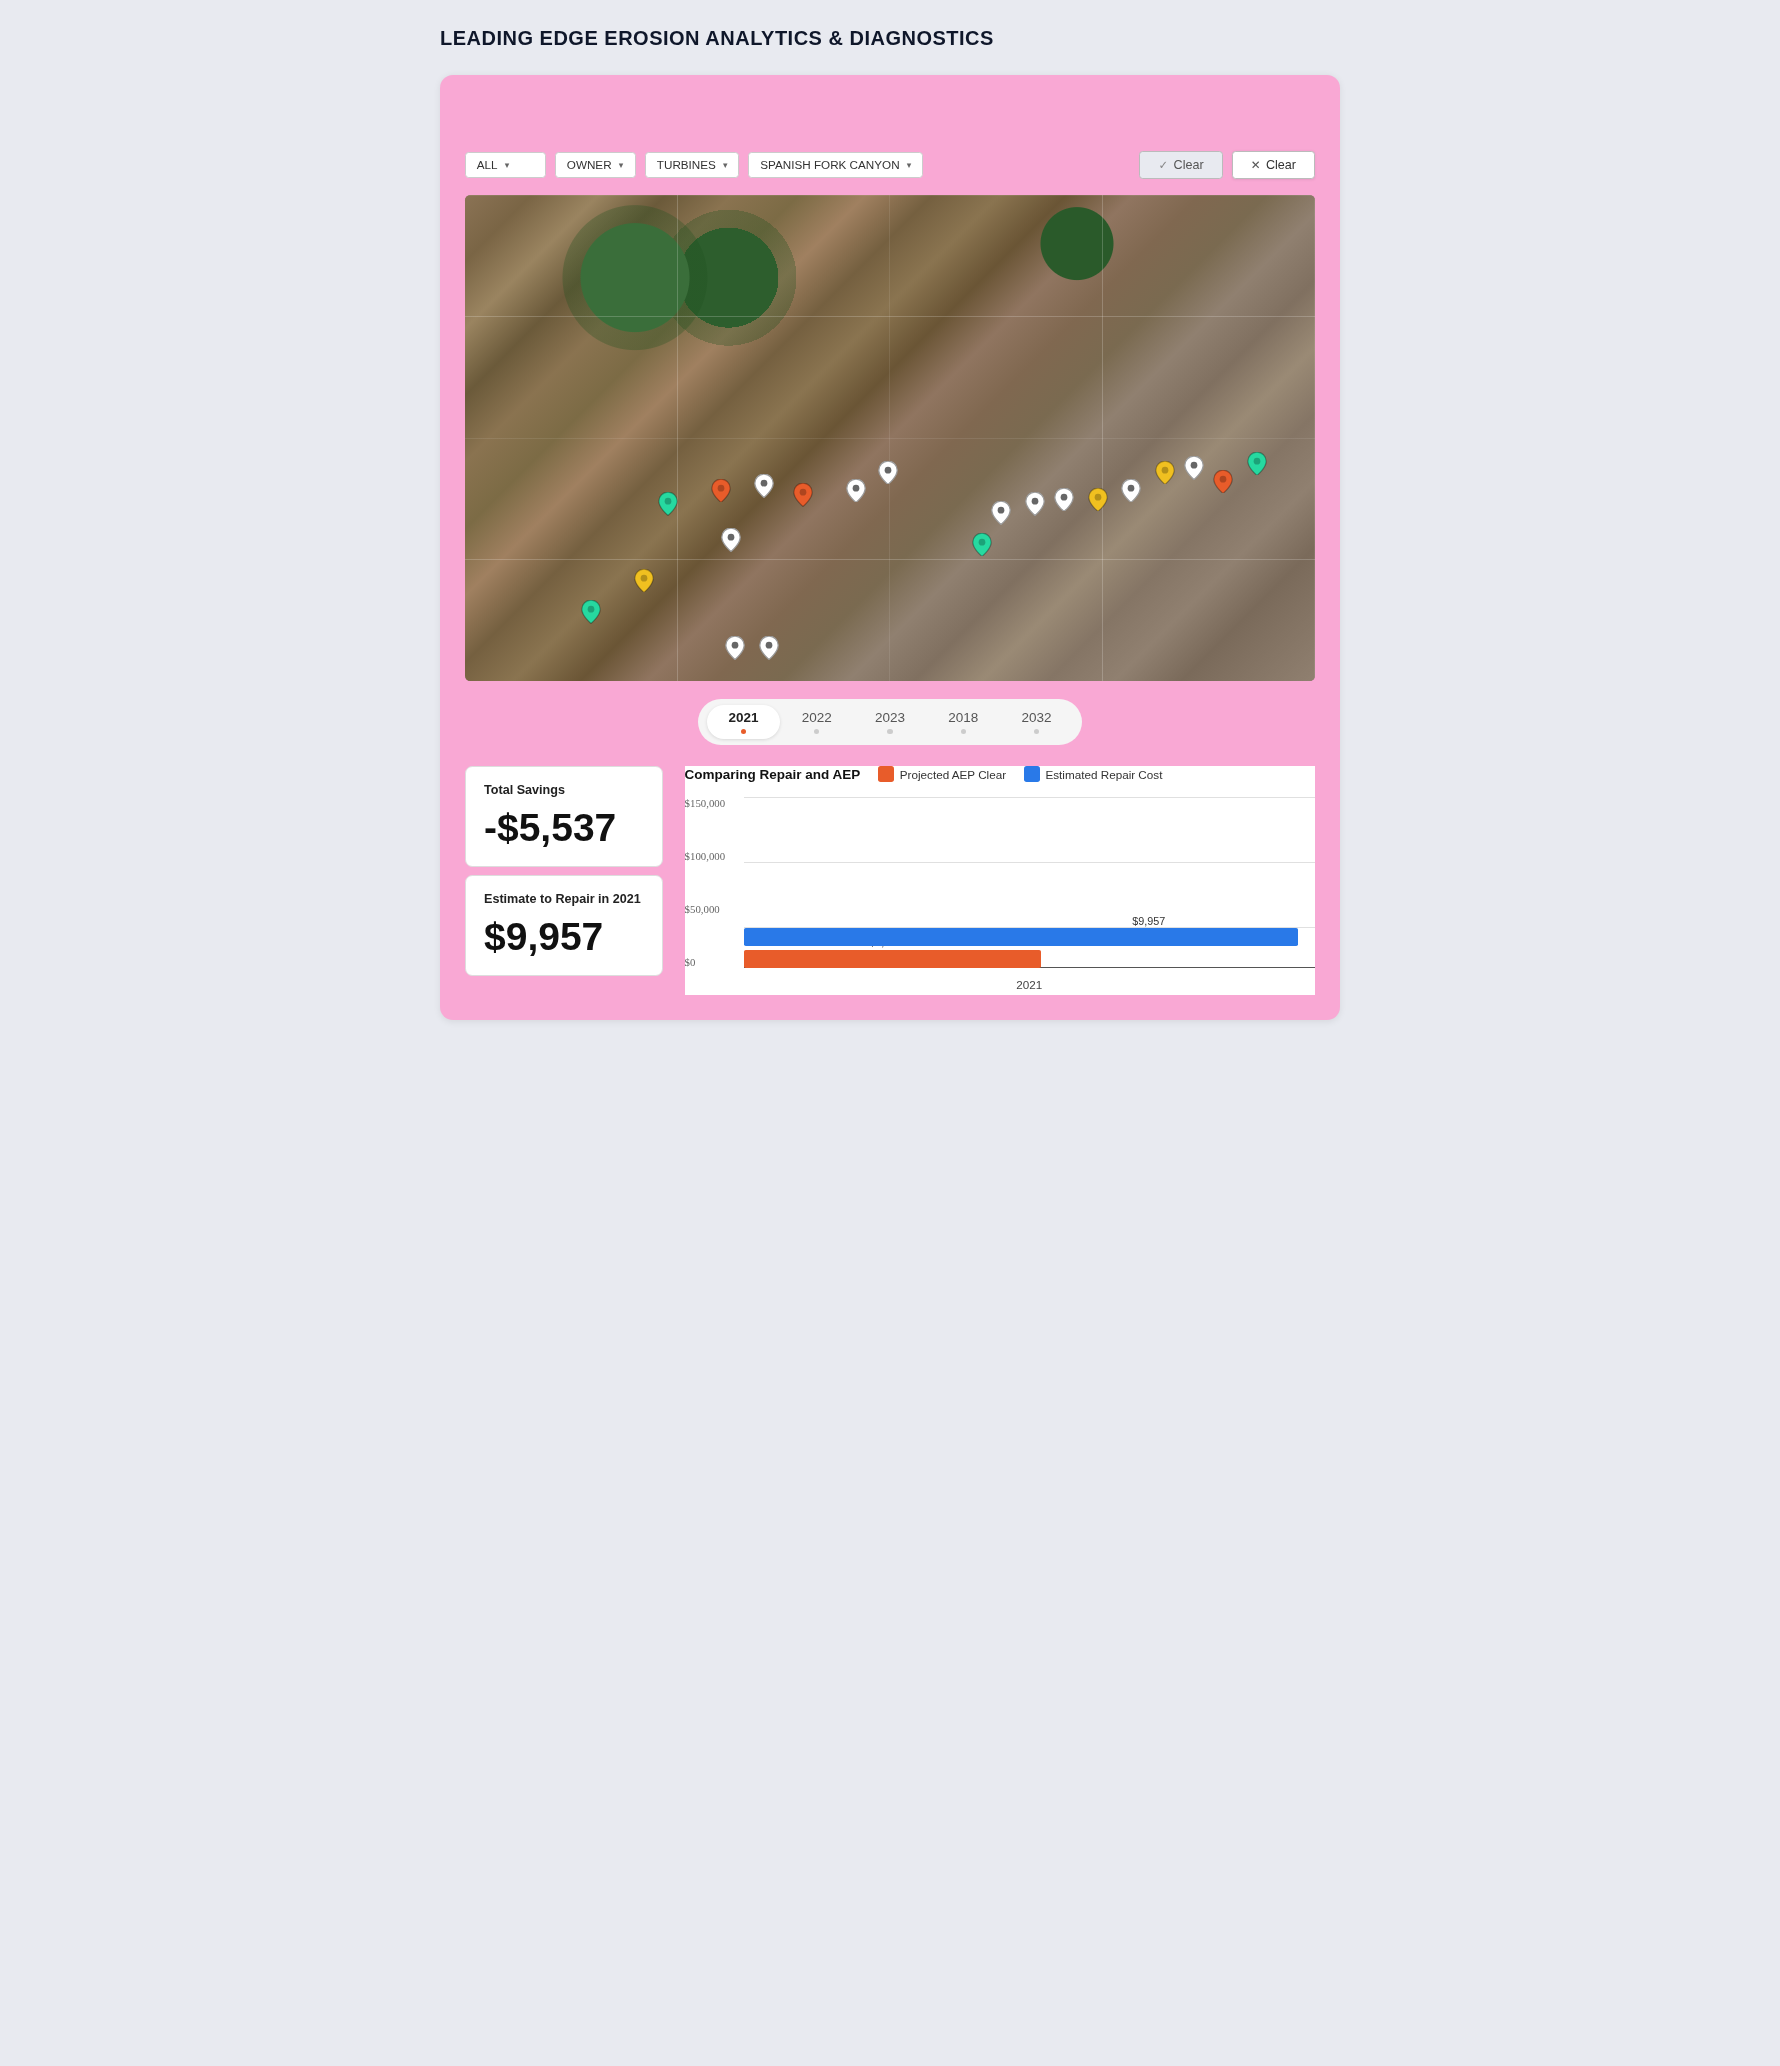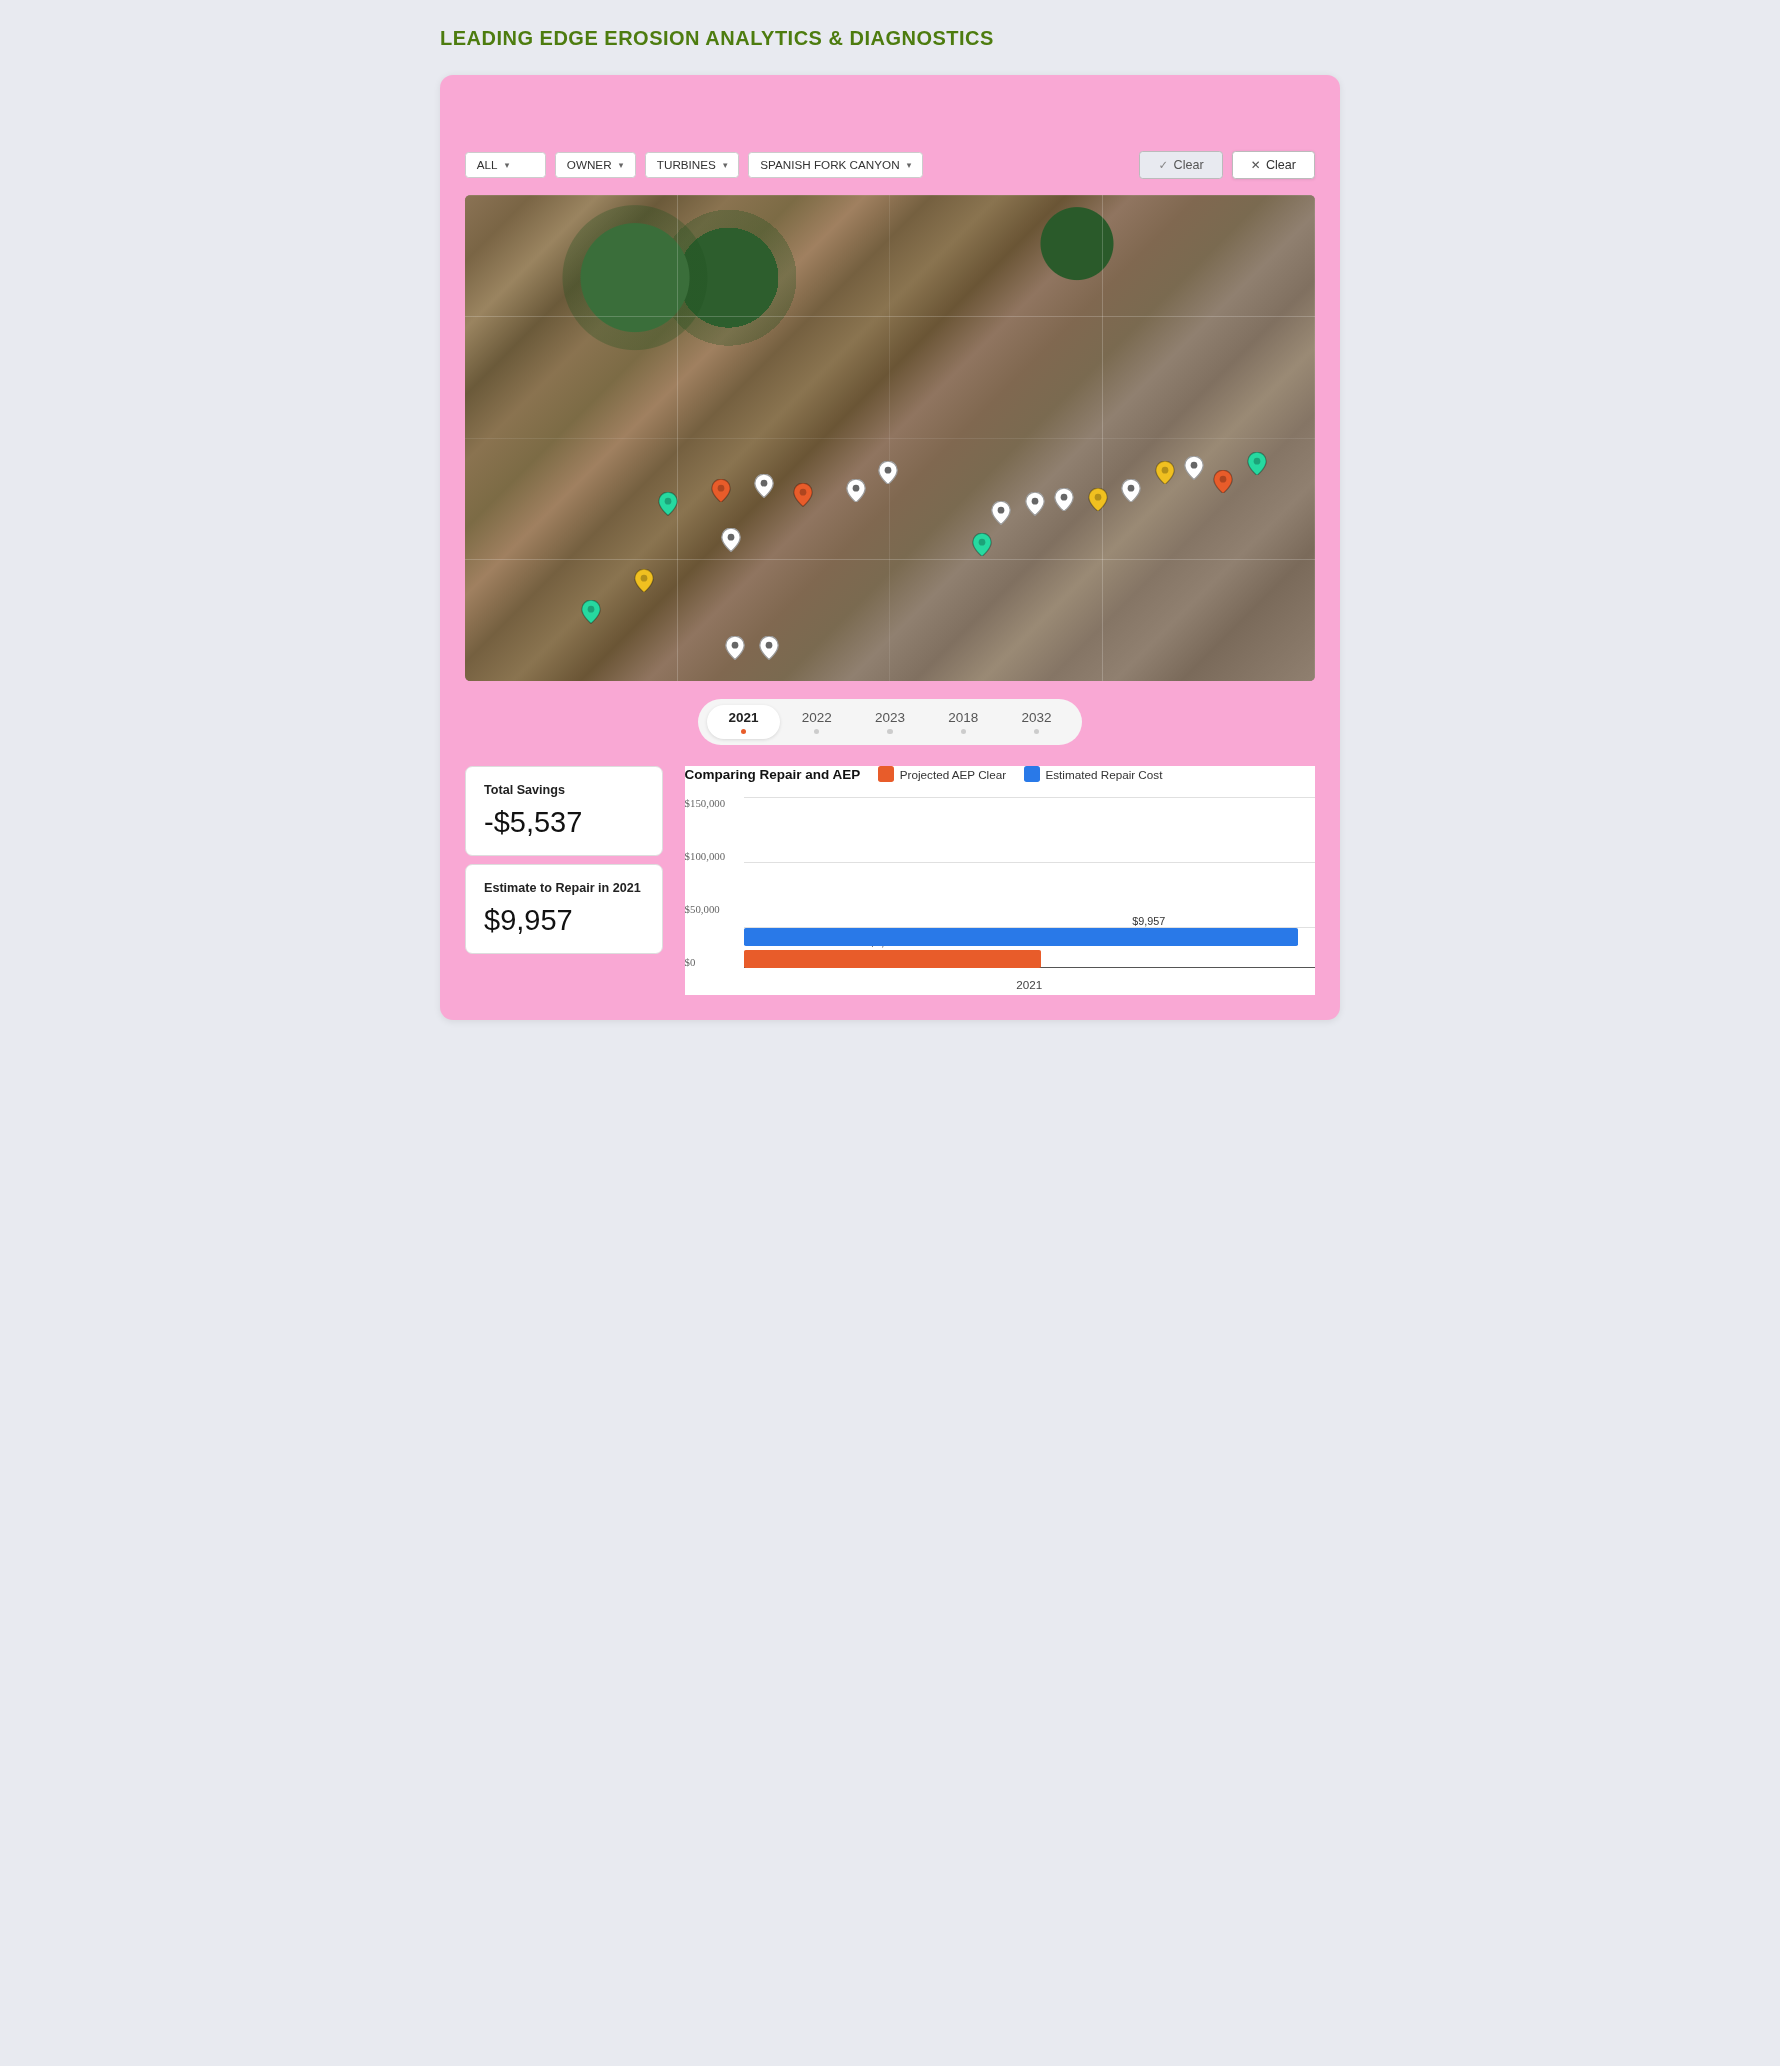--- a/index.html
+++ b/index.html
@@ -9,21 +9,21 @@
       min-height: 100vh;
       padding: 18px;
     }
     .app-container {
       max-width: 900px;
       margin: 0 auto;
     }
     .app-title {
       font-size: 20px;
       font-weight: 700;
-      color: #4d7c0f;
+      color: #0f172a;
       letter-spacing: 0.5px;
       margin-bottom: 16px;
       padding: 9px 0;
     }
     .main-card {
       background: #f9a8d4;
       border-radius: 13px;
       box-shadow: 0 1.8px 7.2px rgba(0,0,0,0.08);
       padding: 21.6px 25px 25px;
     }
@@ -173,22 +173,22 @@
       padding: 16px 18px;
       background: #fff;
     }
     .stat-label {
       font-size: 12.6px;
       font-weight: 600;
       color: #222;
       margin-bottom: 9px;
     }
     .stat-value {
-      font-size: 29px;
-      font-weight: 400;
+      font-size: 39px;
+      font-weight: 700;
       color: #111;
     }
     .stat-value.negative {
       color: #111;
     }
     
     .chart-container {
       flex: 1;
       background: #fff;
     }

